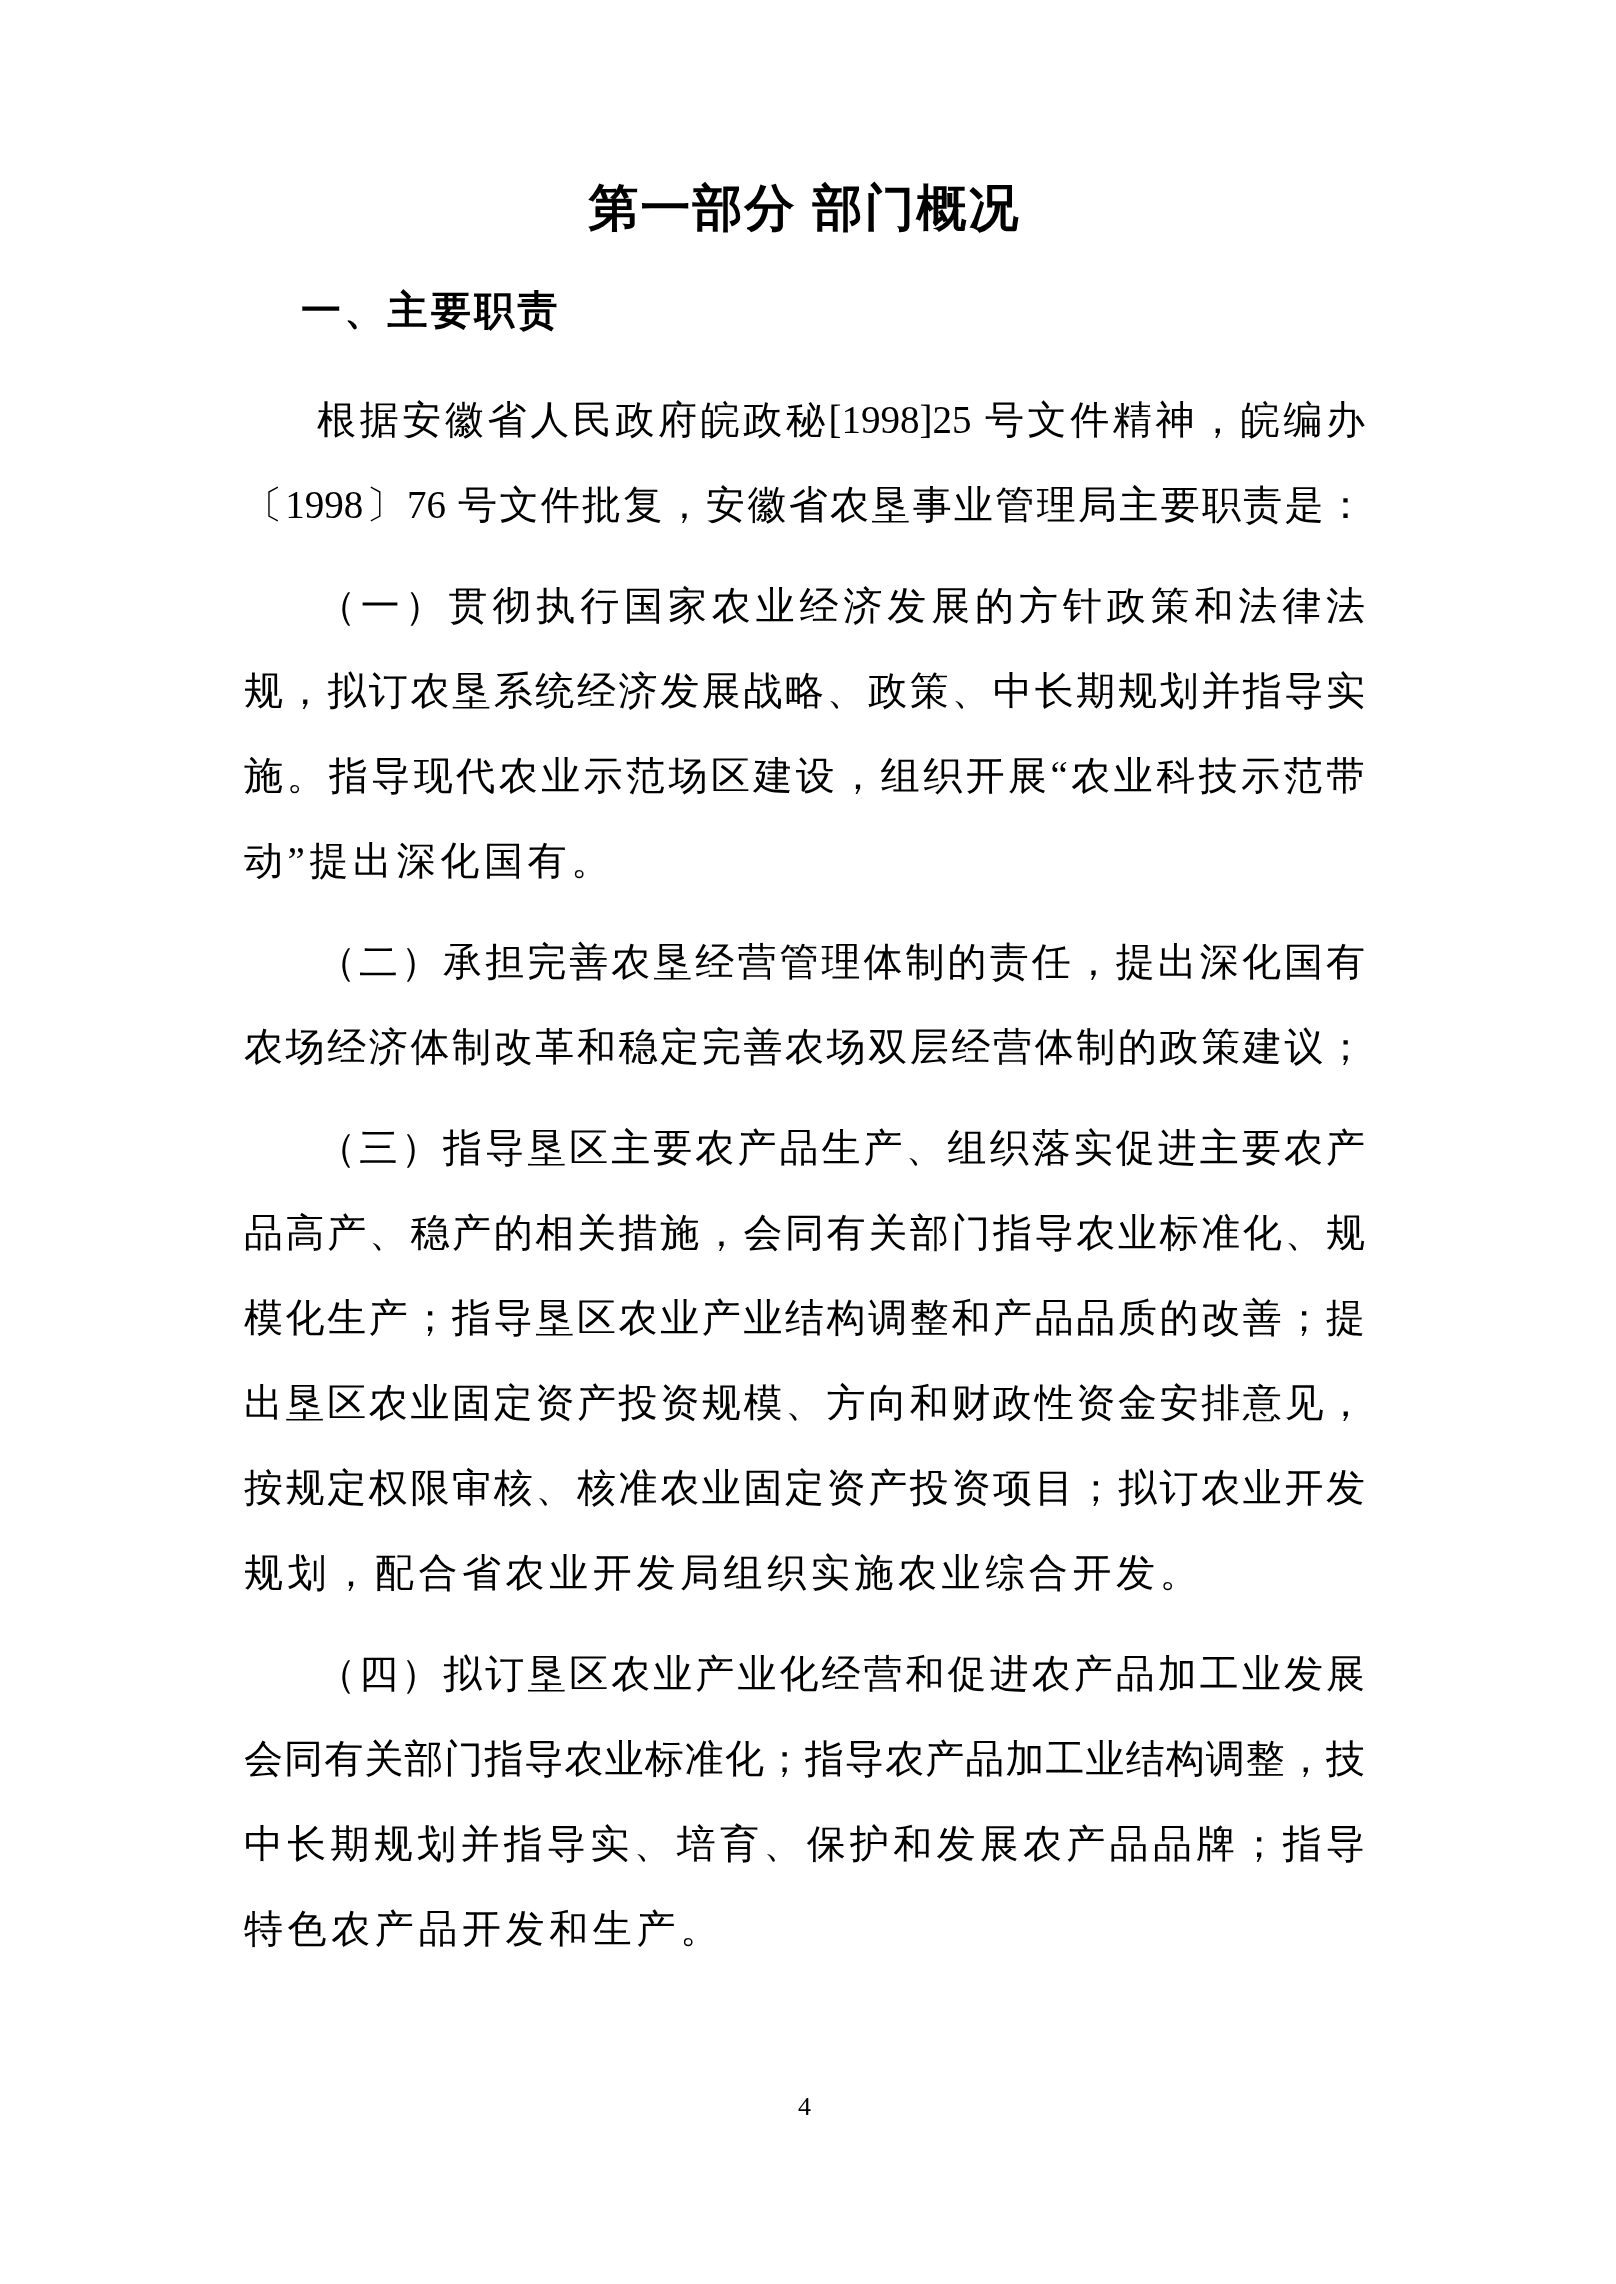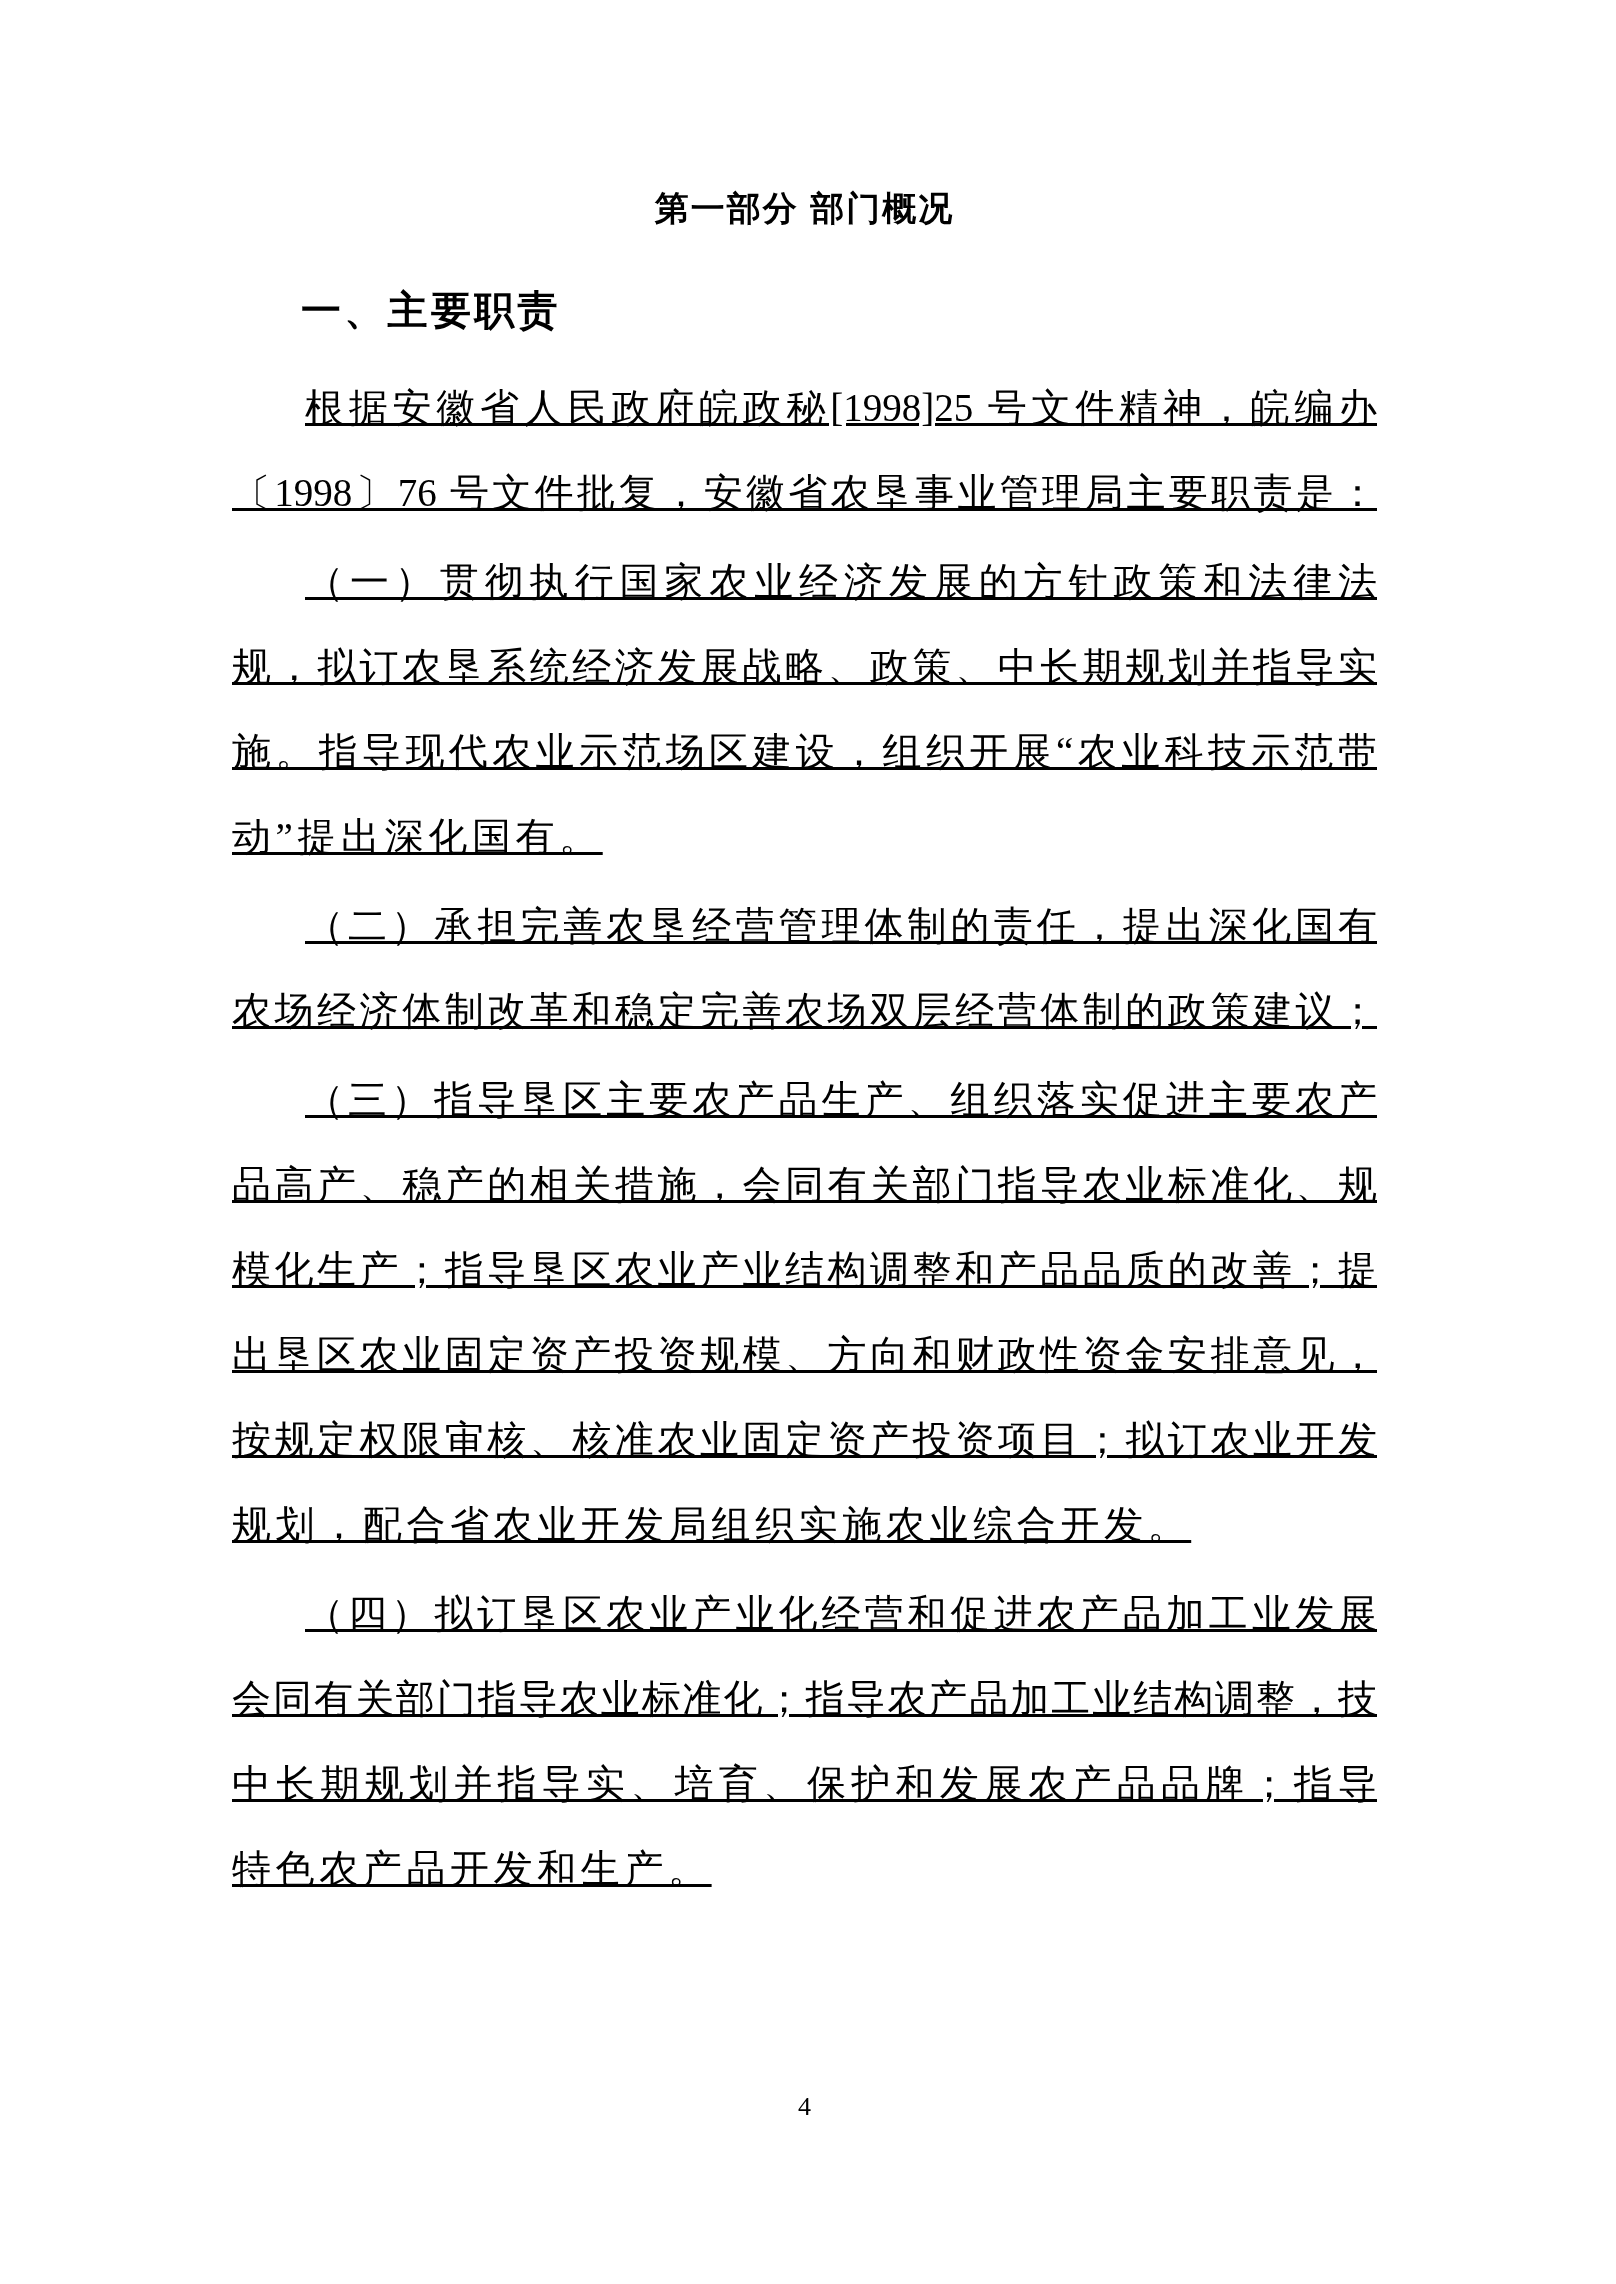--- a/index.html
+++ b/index.html
@@ -17,21 +17,21 @@
     overflow: hidden;
   }
   .title {
     position: absolute;
     top: 180px;
     left: 228px;
     width: 1153px;
     text-align: center;
     font-family: "Liberation Sans", sans-serif;
     font-weight: 700;
-    font-size: 34px;
+    font-size: 50px;
     line-height: 57px;
     letter-spacing: 2px;
   }
   .heading {
     position: absolute;
     top: 287px;
     left: 228px;
     width: 1153px;
     font-family: Liberation Sans, sans-serif;
     font-weight: 700;
@@ -41,22 +41,21 @@
     letter-spacing: 3.3px;
   }
   .body-text {
     position: absolute;
     top: 361px;
     left: 228px;
     width: 1153px;
     font-size: 39px;
   }
   .paragraph {
-    margin: 4px;
-    text-decoration: underline;
+    margin: 16px;
   }
   .line {
     line-height: 85px;
     letter-spacing: 4.6px;
     white-space: nowrap;
   }
   .line.justify {
     letter-spacing: 0;
     white-space: normal;
     text-align: justify;

